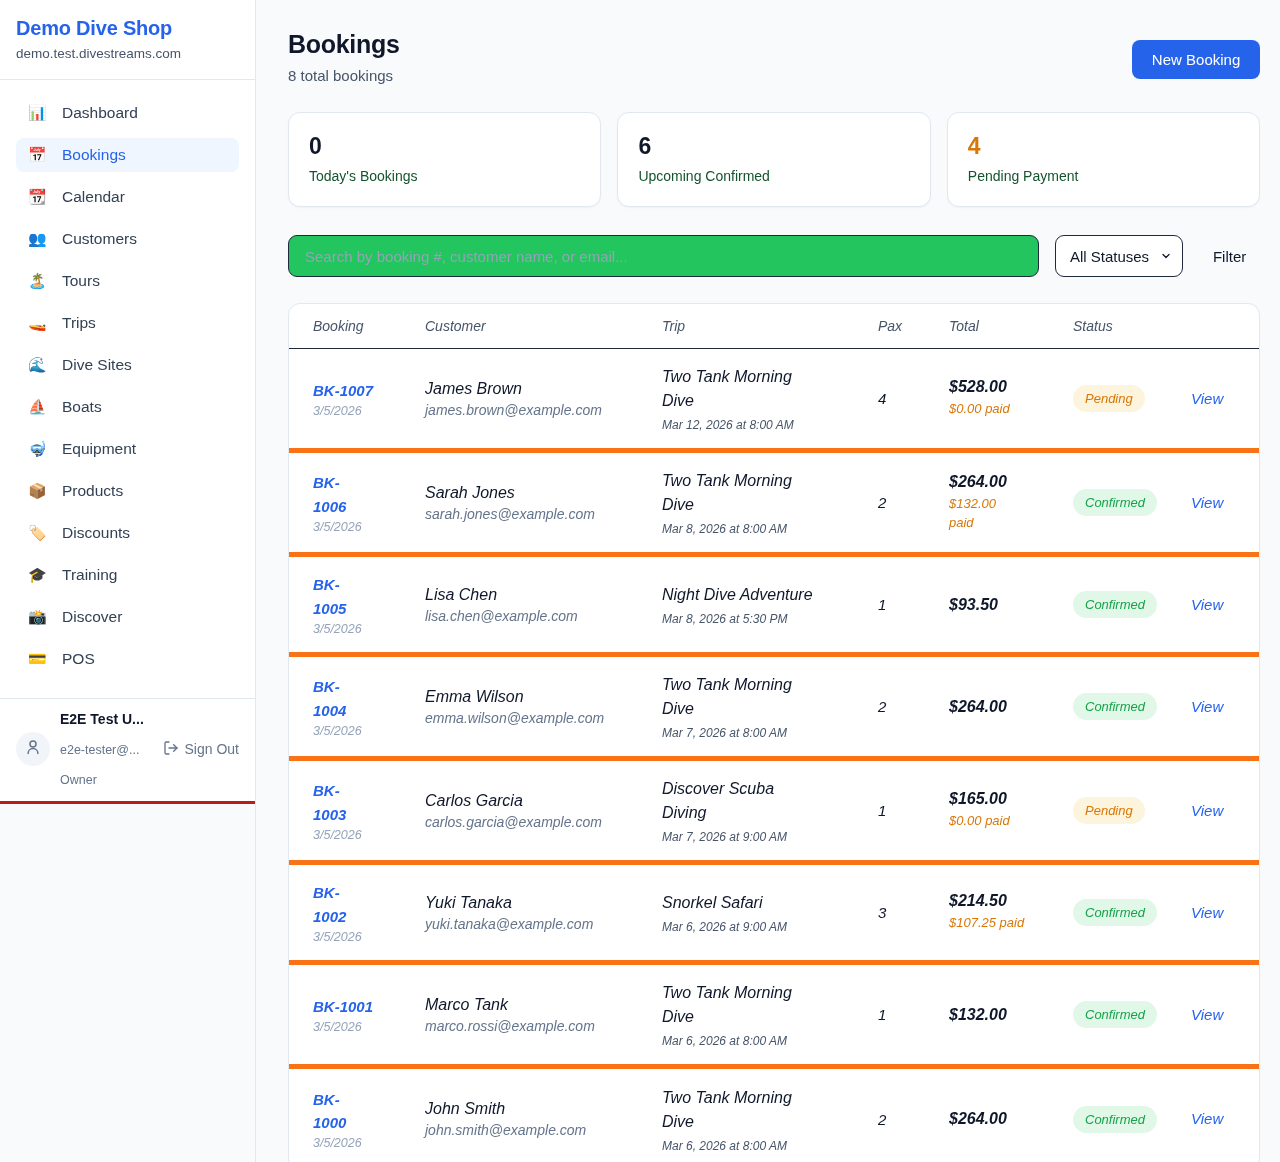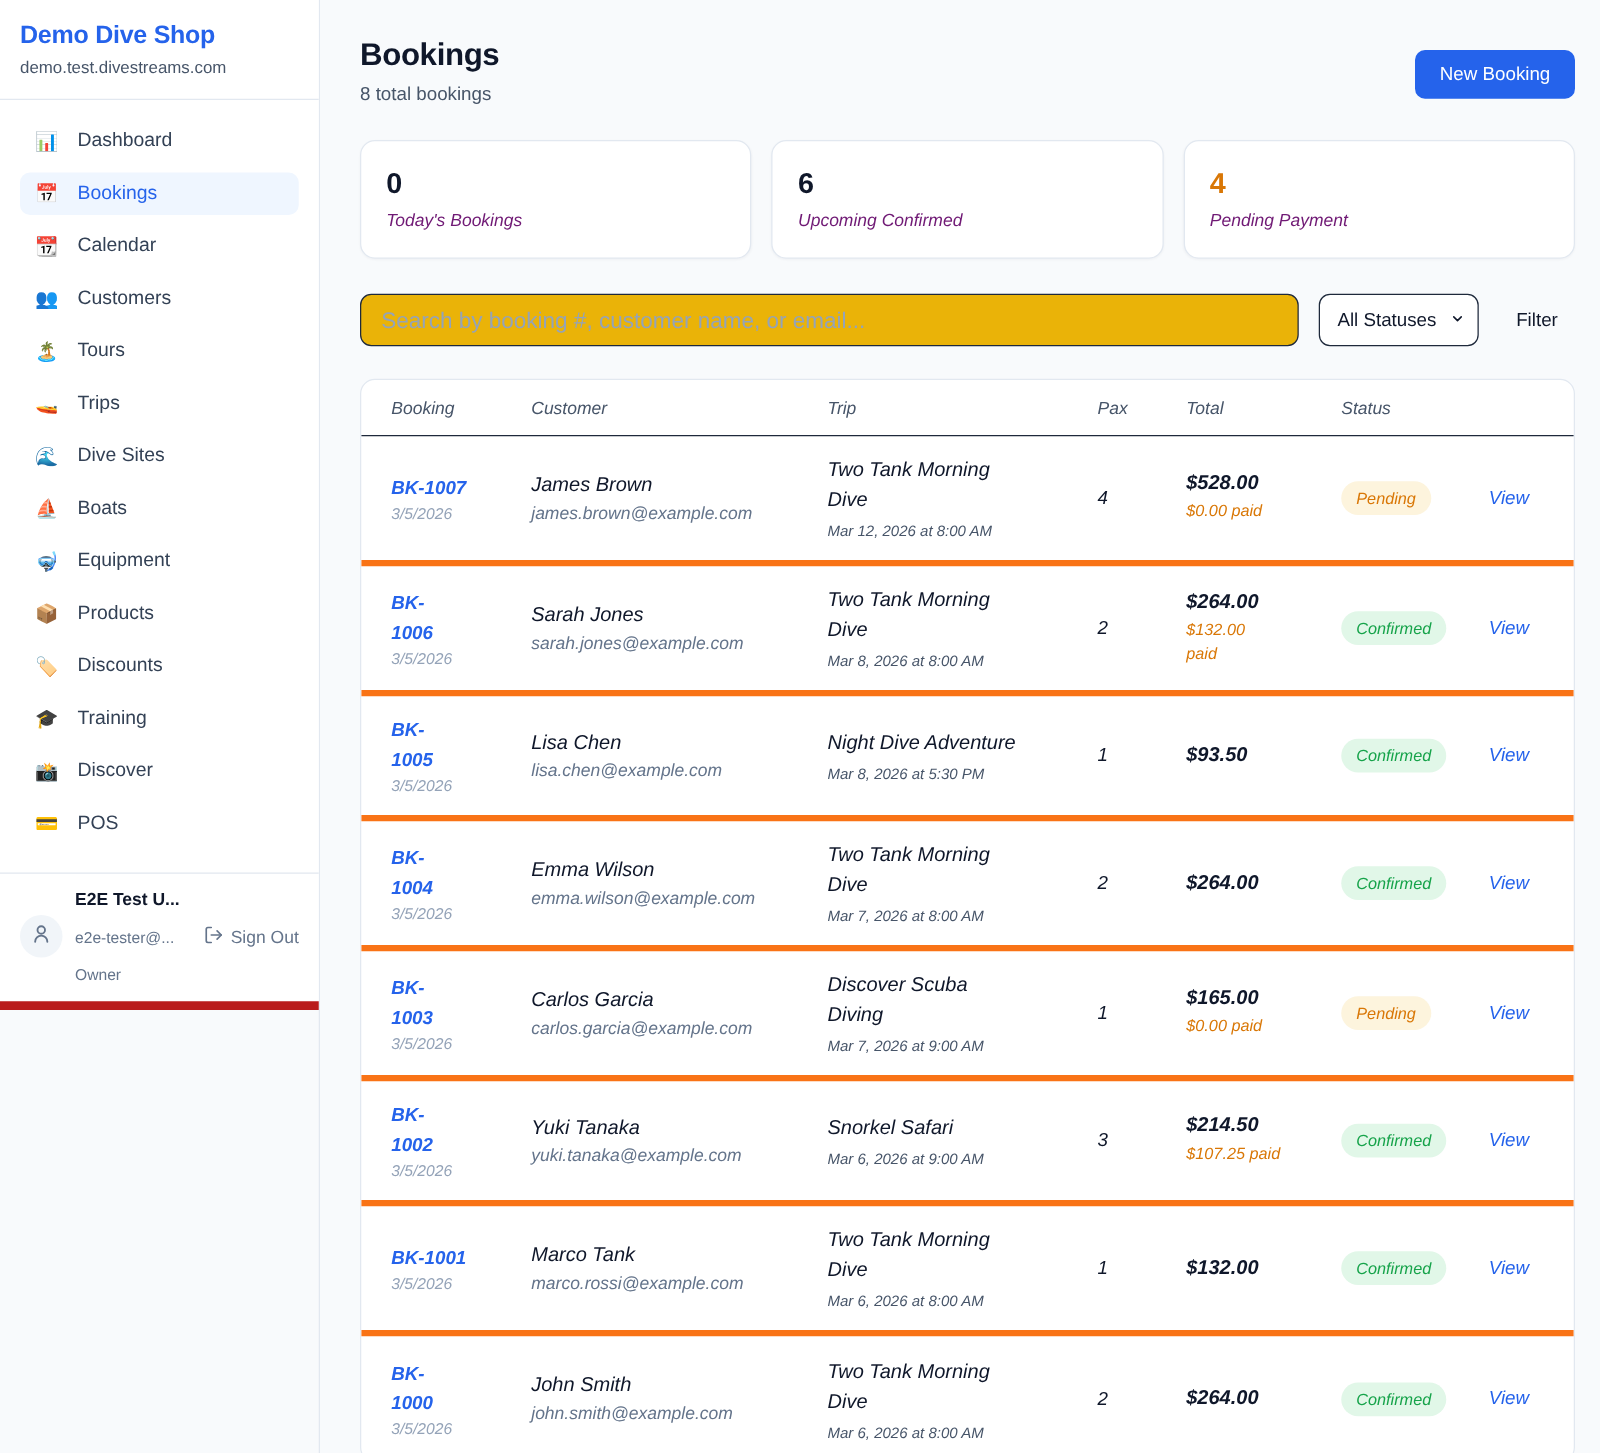--- a/index.html
+++ b/index.html
@@ -10,21 +10,21 @@
     color: #0f172a;
   }
   .app { display: flex; width: 1280px; min-height: 1162px; }
 
   
   .sidebar {
     width: 256px; flex: 0 0 256px;
     border-right: 1px solid #e2e8f0;
     background: #f8fafc;
   }
-  .sidebar-inner { background: #ffffff; border-bottom: 7px solid #b91c1c; }
+  .sidebar-inner { background: #ffffff; border-bottom: 3px solid #b91c1c; }
   .brand { padding: 17px 16px 18px; border-bottom: 1px solid #e2e8f0; }
   .brand-name { color: #2563eb; font-size: 20px; font-weight: 700; letter-spacing: -0.2px; }
   .brand-domain { color: #475569; font-size: 13.5px; margin-top: 6px; }
   .nav { padding: 16px 16px 14px; }
   .nav-item {
     display: flex; align-items: center; gap: 14px;
     padding: 8px 12px; margin-bottom: 8px;
     border-radius: 8px; font-size: 15.5px; color: #334155;
     cursor: pointer;
   }
@@ -61,28 +61,28 @@
     padding: 11px 20px; cursor: pointer; margin-top: 10px;
   }
 
   .stats { display: grid; grid-template-columns: repeat(3, 1fr); gap: 16px; margin-top: 28px; }
   .stat-card {
     background: #fff; border: 1px solid #e2e8f0; border-radius: 12px;
     padding: 20px 20px 22px;
     box-shadow: 0 1px 2px rgba(15,23,42,0.04);
   }
   .stat-value { font-size: 23px; font-weight: 700; }
-  .stat-label { font-size: 14px; color: #701a75; margin-top: 8px; font-style: italic; }
+  .stat-label { font-size: 14px; color: #14532d; margin-top: 8px; }
 
   .filter-row { display: flex; align-items: center; gap: 16px; margin-top: 28px; }
   .search-input {
     flex: 1 1 auto; height: 42px;
     border: 1px solid #1e293b; border-radius: 9px;
-    padding: 0 16px; font-family: inherit; font-size: 18px; color: #0f172a;
-    background: #eab308; outline: none;
+    padding: 0 16px; font-family: inherit; font-size: 15px; color: #0f172a;
+    background: #22c55e; outline: none;
   }
   .search-input::placeholder { color: #94a3b8; }
   .status-select {
     height: 42px; width: 128px; background: #fff;
     border: 1px solid #1e293b; border-radius: 9px;
     display: flex; align-items: center; justify-content: space-between;
     padding: 0 10px 0 14px; font-size: 15px; cursor: pointer;
   }
   .status-select svg { width: 12px; height: 12px; color: #0f172a; }
   .filter-btn {

